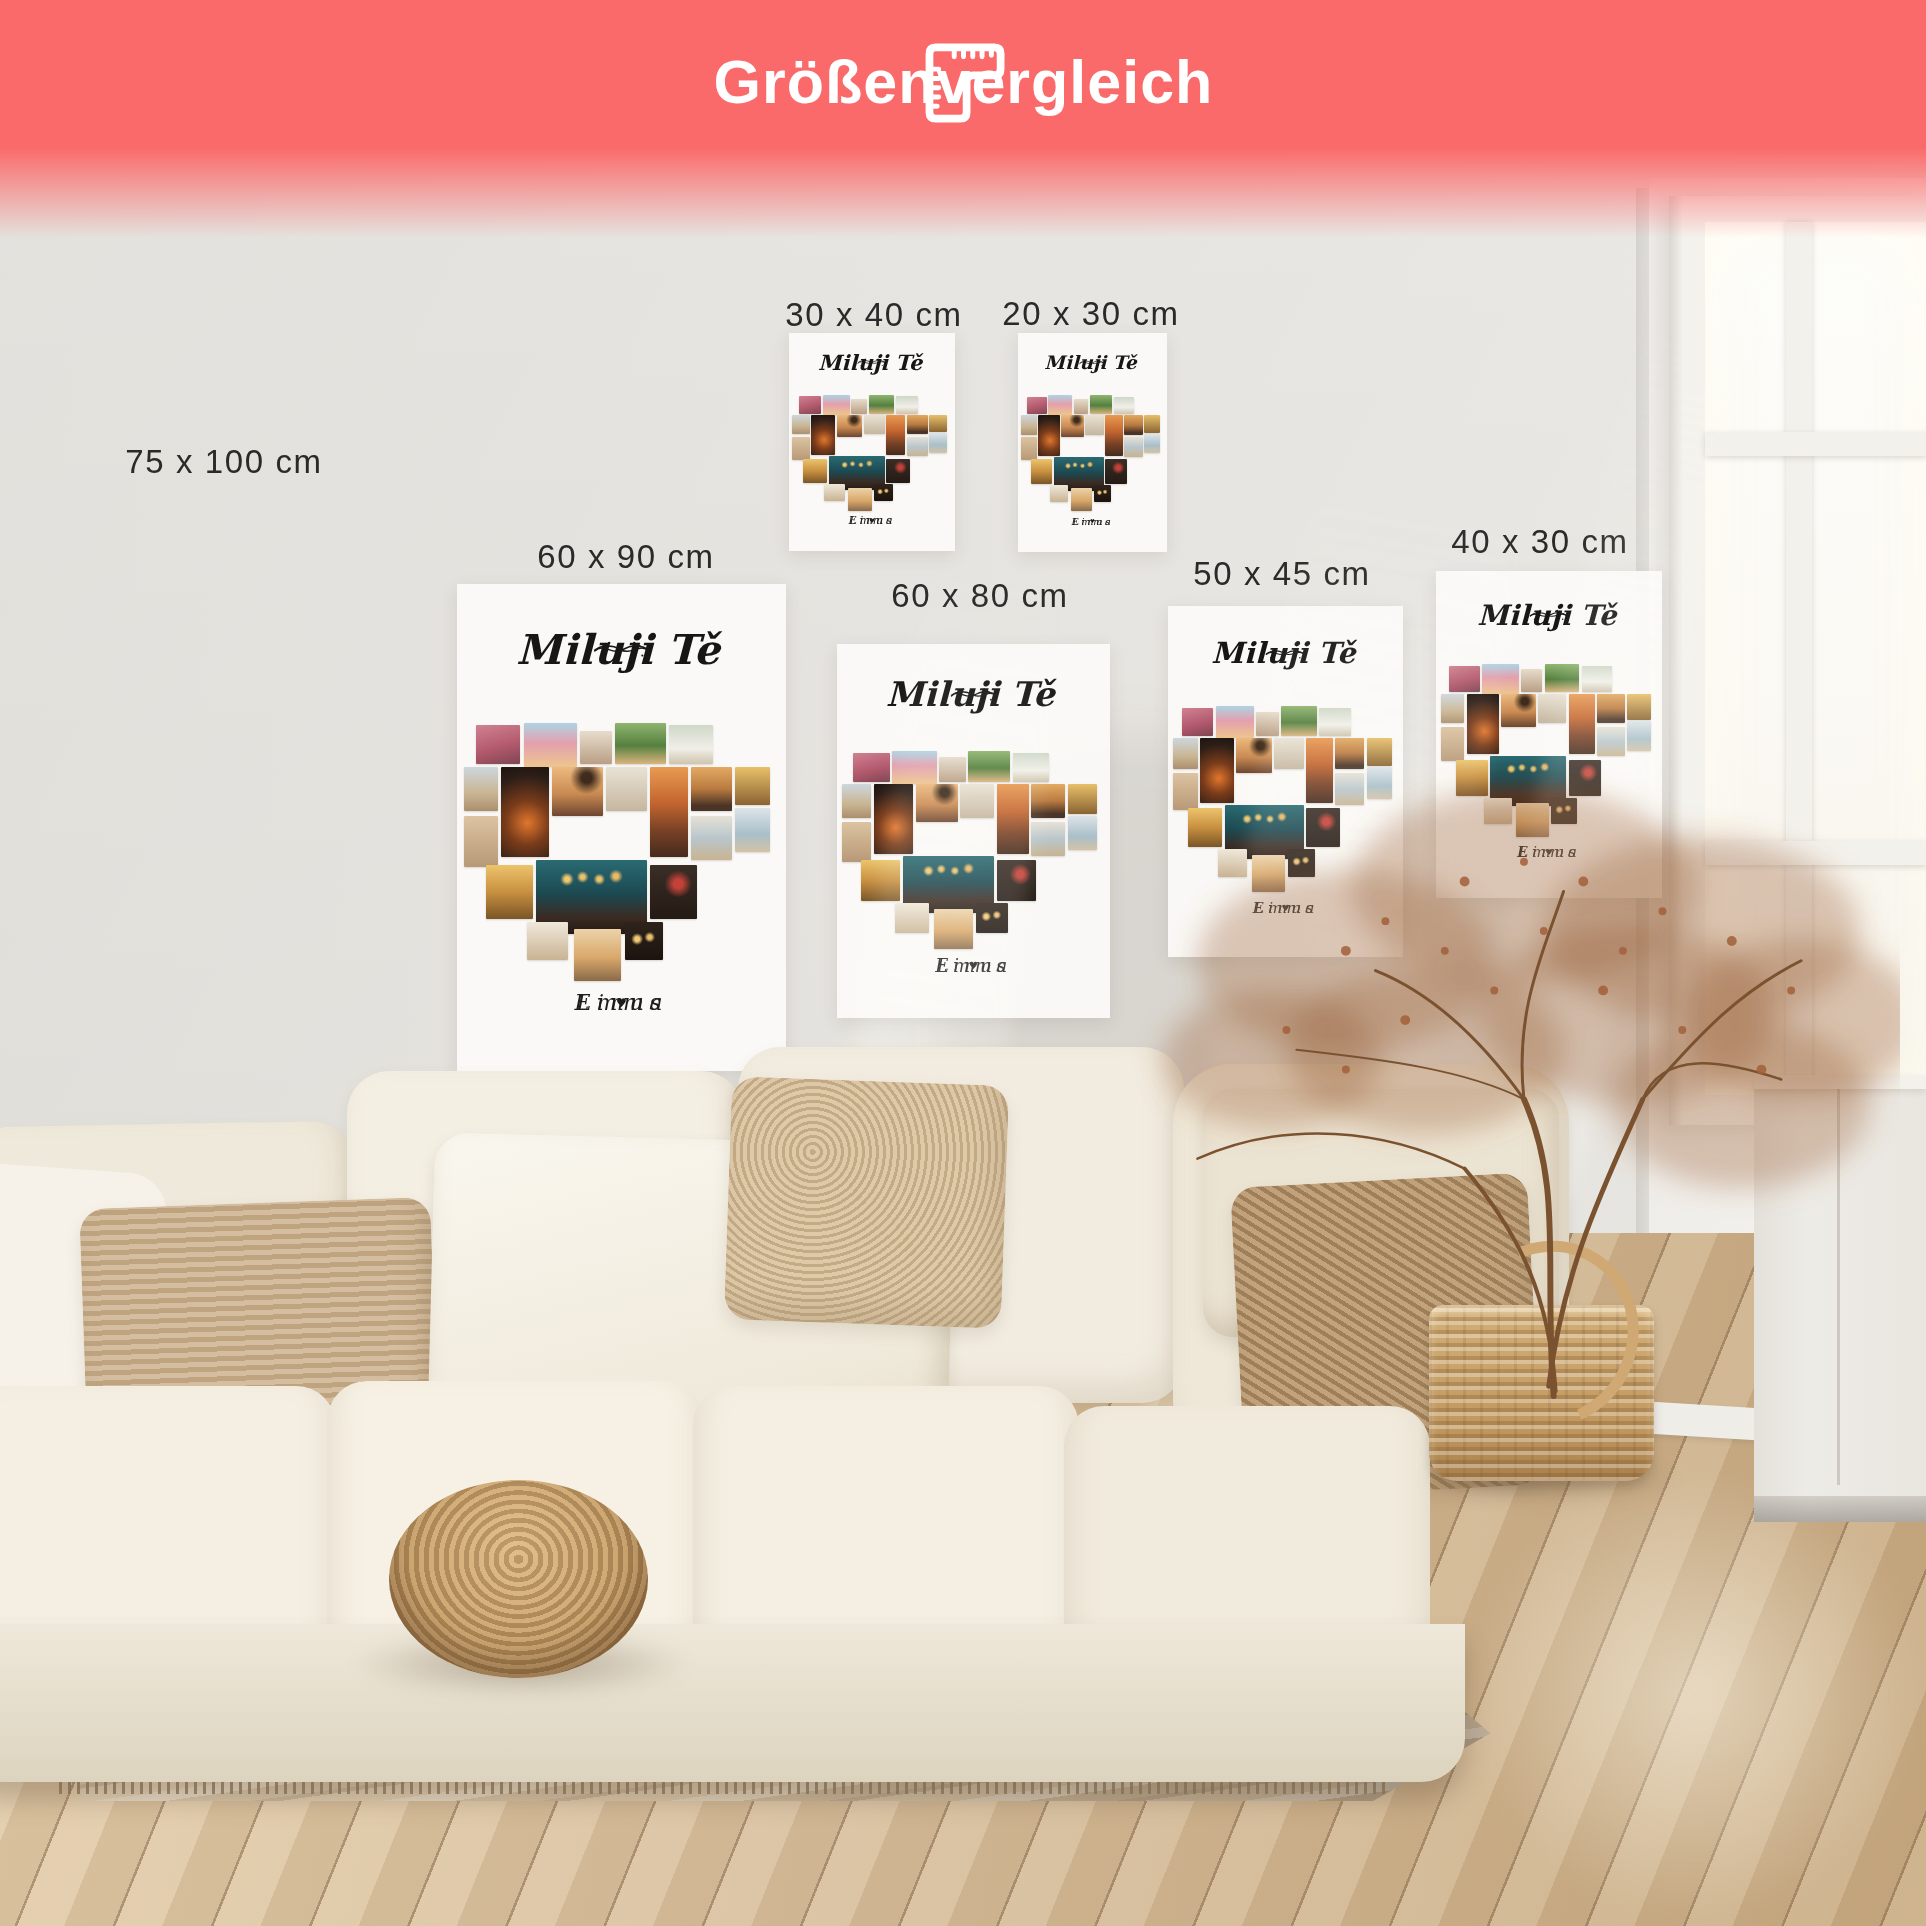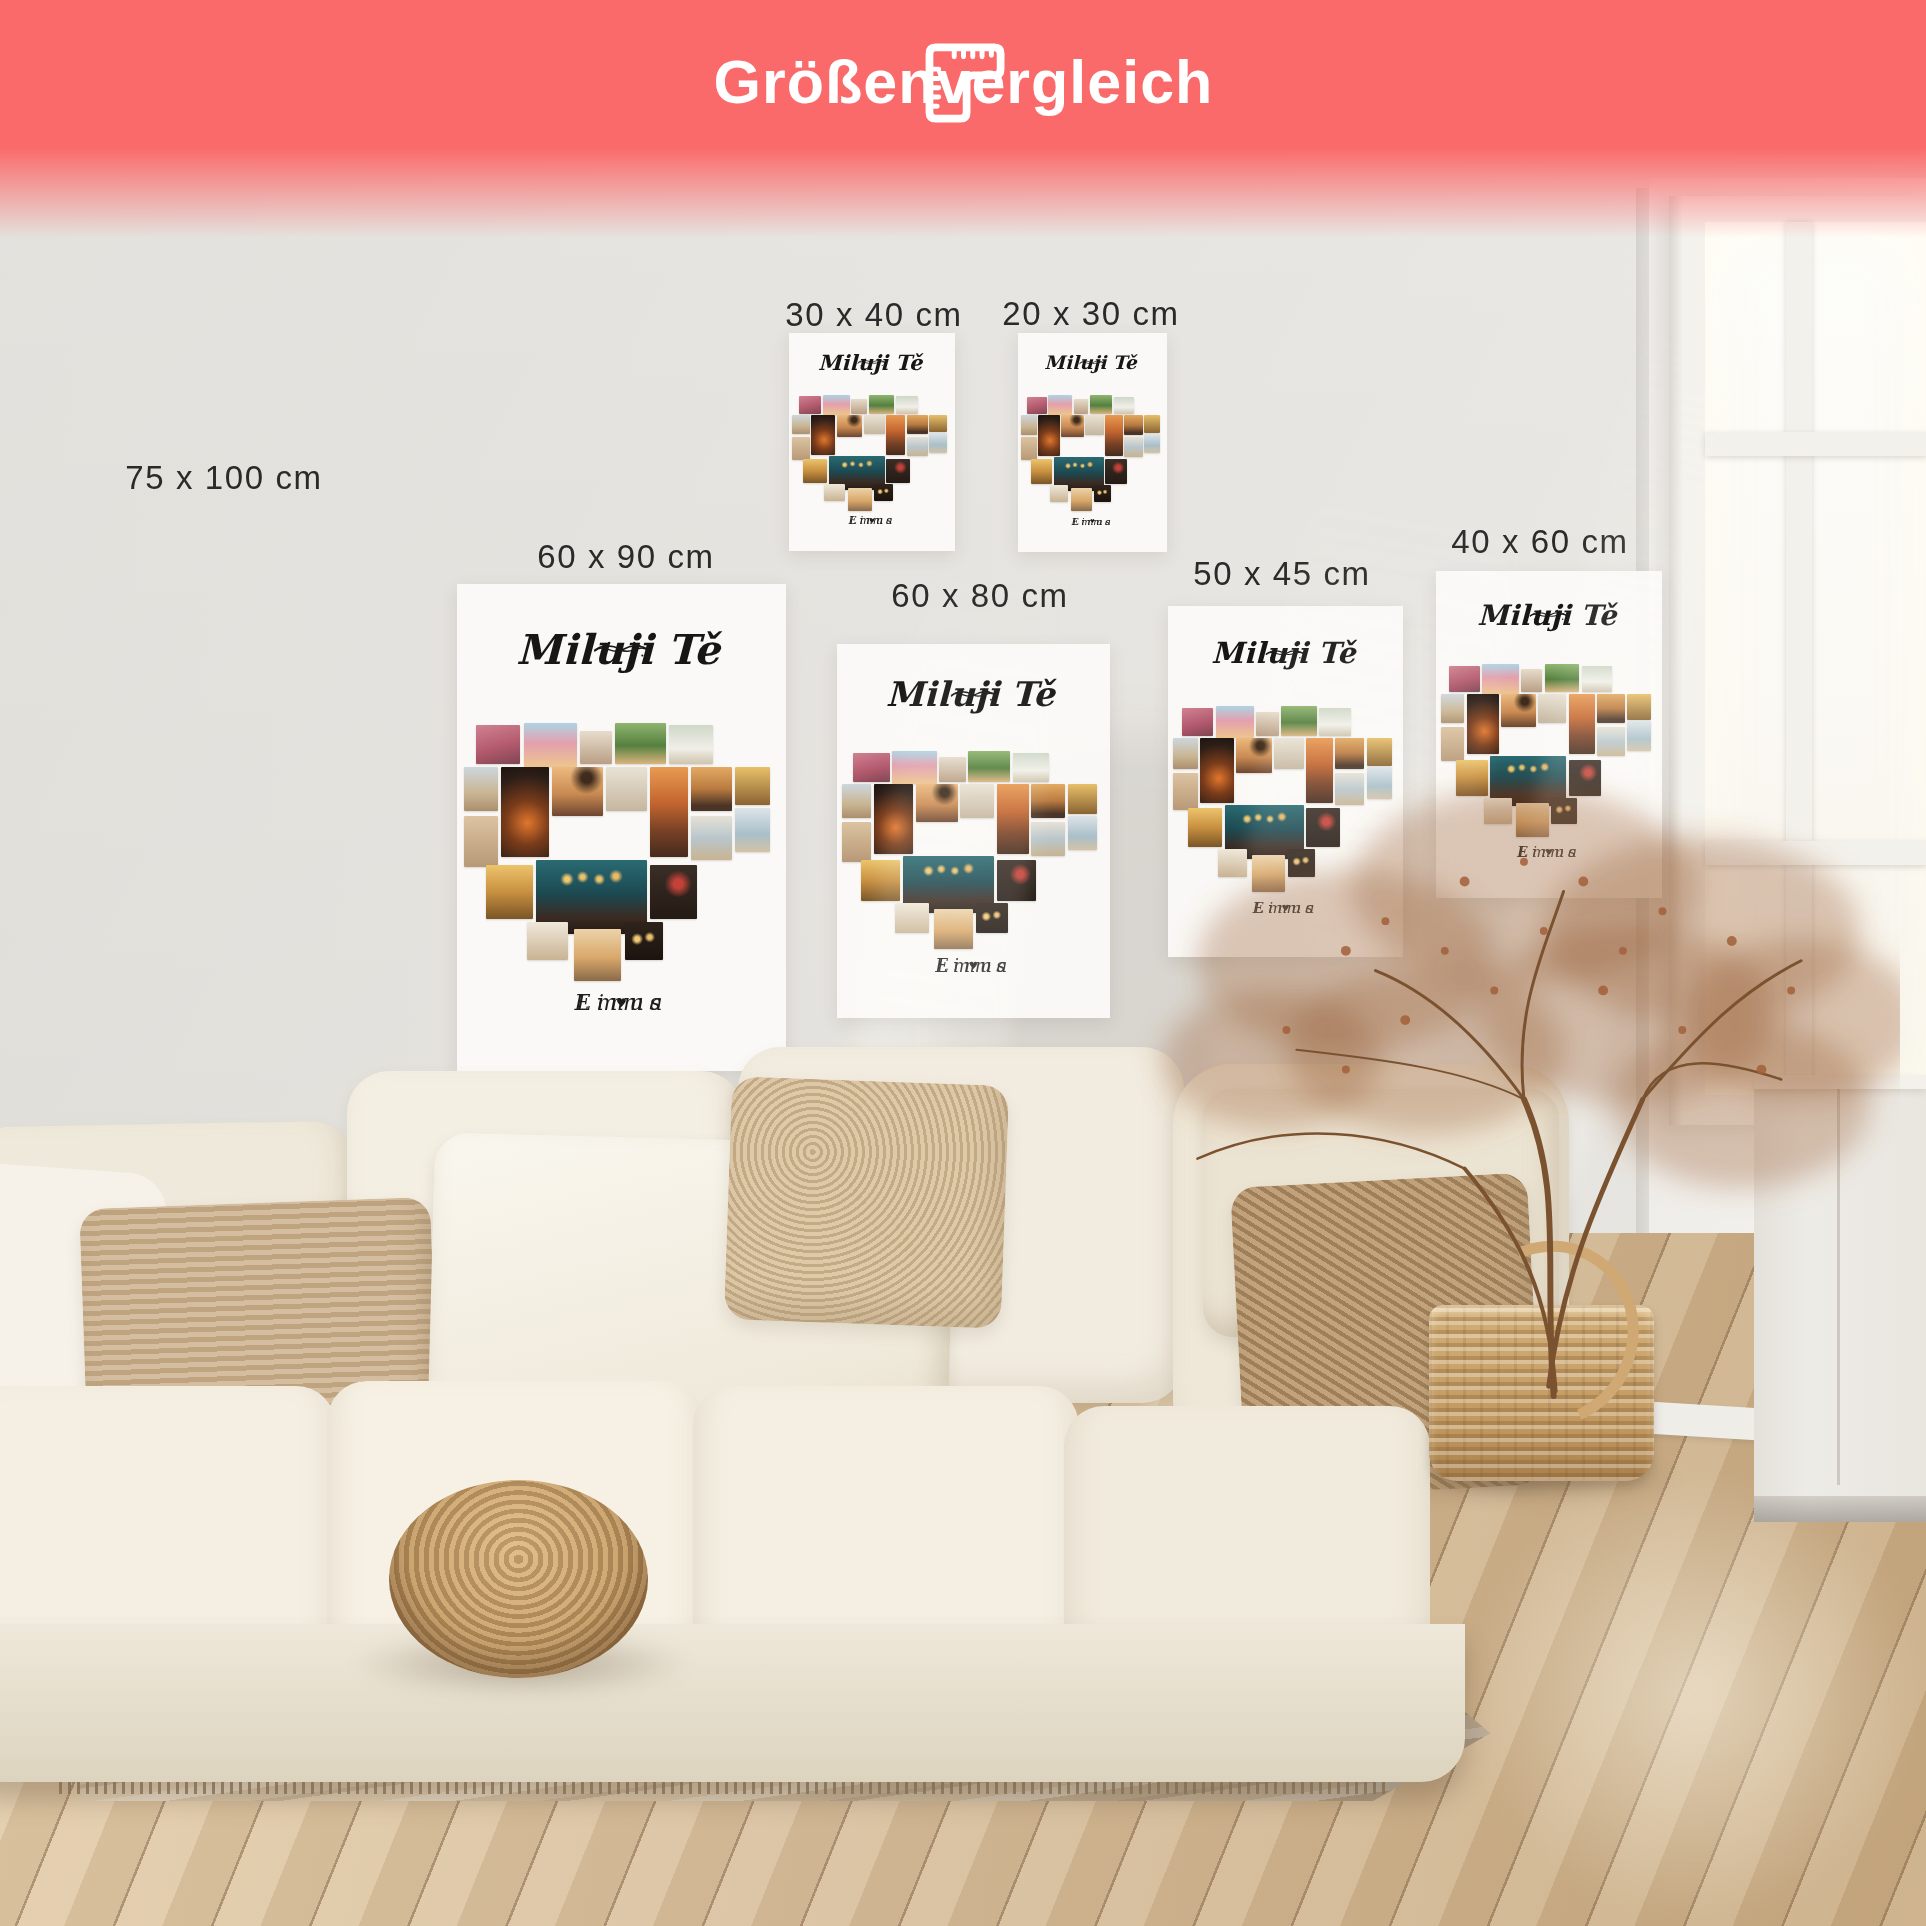--- a/index.html
+++ b/index.html
@@ -154,21 +154,21 @@
   <div class="rug"></div>
   <div class="rug-fringe"></div>
 
   <div class="cabinet">
     <div class="cab-top"></div>
     <div class="cab-seam"></div>
     <div class="cab-kick"></div>
   </div>
 
   <div id="posters-layer">
-      <div class="size-label" style="left: 224px; top: 478px;">75 x 100 cm</div>
+      <div class="size-label" style="left: 224px; top: 462px;">75 x 100 cm</div>
       <div class="size-label" style="left: 874px; top: 315px;">30 x 40 cm</div>
       <div class="poster" style="left: 789px; top: 333px; width: 166px; height: 218px;">
         <div class="script-line" style="font-size: 21px;">
           <svg class="flourish" viewBox="0 0 64 22">
             <path d="M2 13 C12 3 22 19 34 11 C44 5 56 7 62 12" fill="none" stroke="#191919" stroke-width="1.7" stroke-linecap="round"></path>
             <path d="M14 3.5 l1.3 2.6 2.6 1.3 -2.6 1.3 -1.3 2.6 -1.3 -2.6 -2.6 -1.3 2.6 -1.3z" fill="#191919"></path>
             <circle cx="46" cy="4" r="1.4" fill="#191919"></circle>
             <circle cx="55" cy="18" r="1.2" fill="#191919"></circle>
           </svg>
           <span class="script-text">Miluji Tě</span>
@@ -385,21 +385,21 @@
           <div class="tile" style="left: 20%; top: 77%; width: 13%; height: 15%; background: linear-gradient(rgb(239, 232, 218), rgb(201, 179, 147));"></div>
           <div class="tile" style="left: 35%; top: 80%; width: 15%; height: 20%; background: linear-gradient(rgb(236, 211, 171), rgb(217, 168, 106) 55%, rgb(138, 106, 74));"></div>
           <div class="tile" style="left: 51%; top: 77%; width: 12%; height: 15%; background: radial-gradient(circle at 32% 45%, rgba(255, 210, 120, 0.95) 0px, rgba(255, 210, 120, 0.95) 7%, rgba(0, 0, 0, 0) 18%), radial-gradient(circle at 65% 40%, rgba(255, 210, 120, 0.9) 0px, rgba(255, 210, 120, 0.9) 6%, rgba(0, 0, 0, 0) 16%), linear-gradient(rgb(46, 36, 28), rgb(28, 19, 14));"></div>
         </div>
         <div class="names" style="font-size: 15.5px;">
           <span>Linus</span>
           <span class="nm-heart">♥</span>
           <span>Emma</span>
         </div>
       </div>
-      <div class="size-label" style="left: 1540px; top: 542px;">40 x 60 cm</div>
+      <div class="size-label" style="left: 1540px; top: 542px;">40 x 30 cm</div>
       <div class="poster" style="left: 1436px; top: 571px; width: 226px; height: 327px;">
         <div class="script-line" style="font-size: 28px;">
           <svg class="flourish" viewBox="0 0 64 22">
             <path d="M2 13 C12 3 22 19 34 11 C44 5 56 7 62 12" fill="none" stroke="#191919" stroke-width="1.7" stroke-linecap="round"></path>
             <path d="M14 3.5 l1.3 2.6 2.6 1.3 -2.6 1.3 -1.3 2.6 -1.3 -2.6 -2.6 -1.3 2.6 -1.3z" fill="#191919"></path>
             <circle cx="46" cy="4" r="1.4" fill="#191919"></circle>
             <circle cx="55" cy="18" r="1.2" fill="#191919"></circle>
           </svg>
           <span class="script-text">Miluji Tě</span>
           <svg class="flourish flip" viewBox="0 0 64 22">

